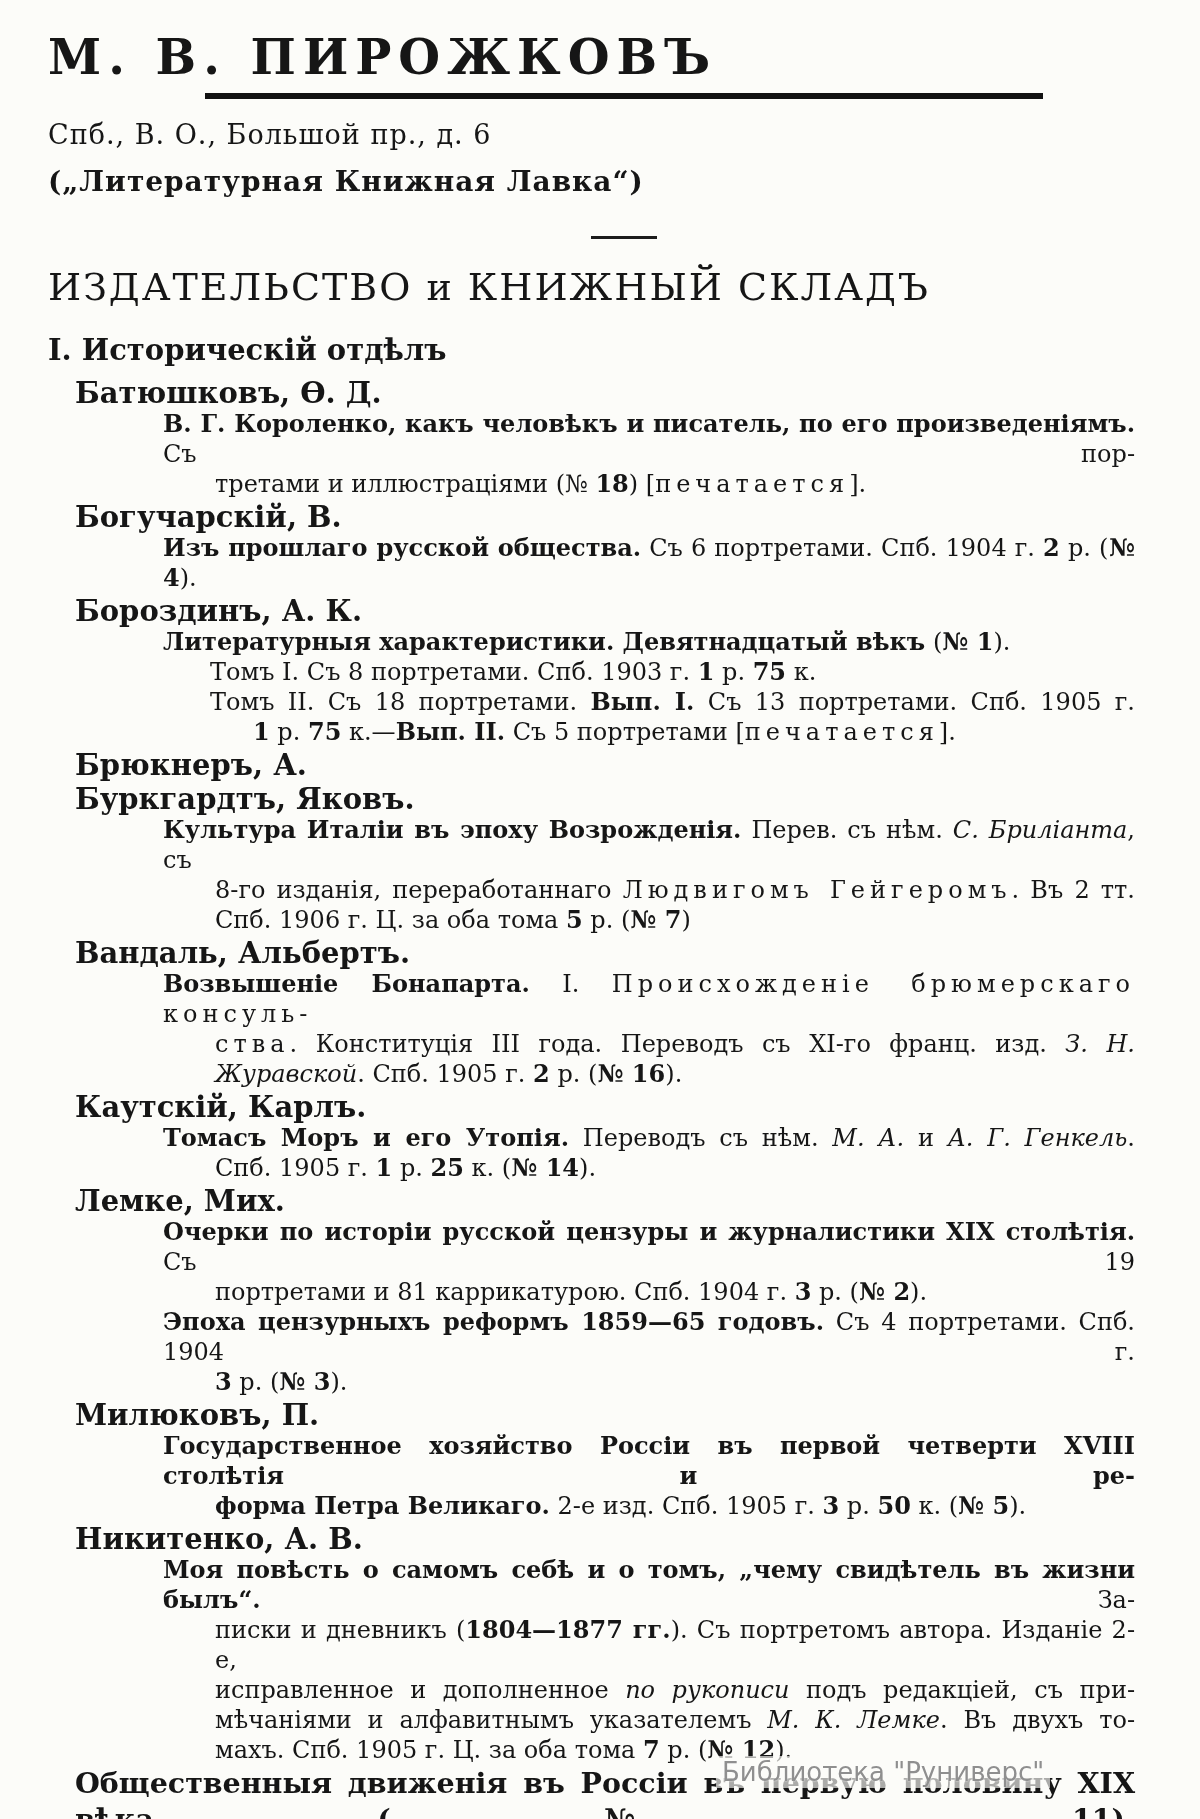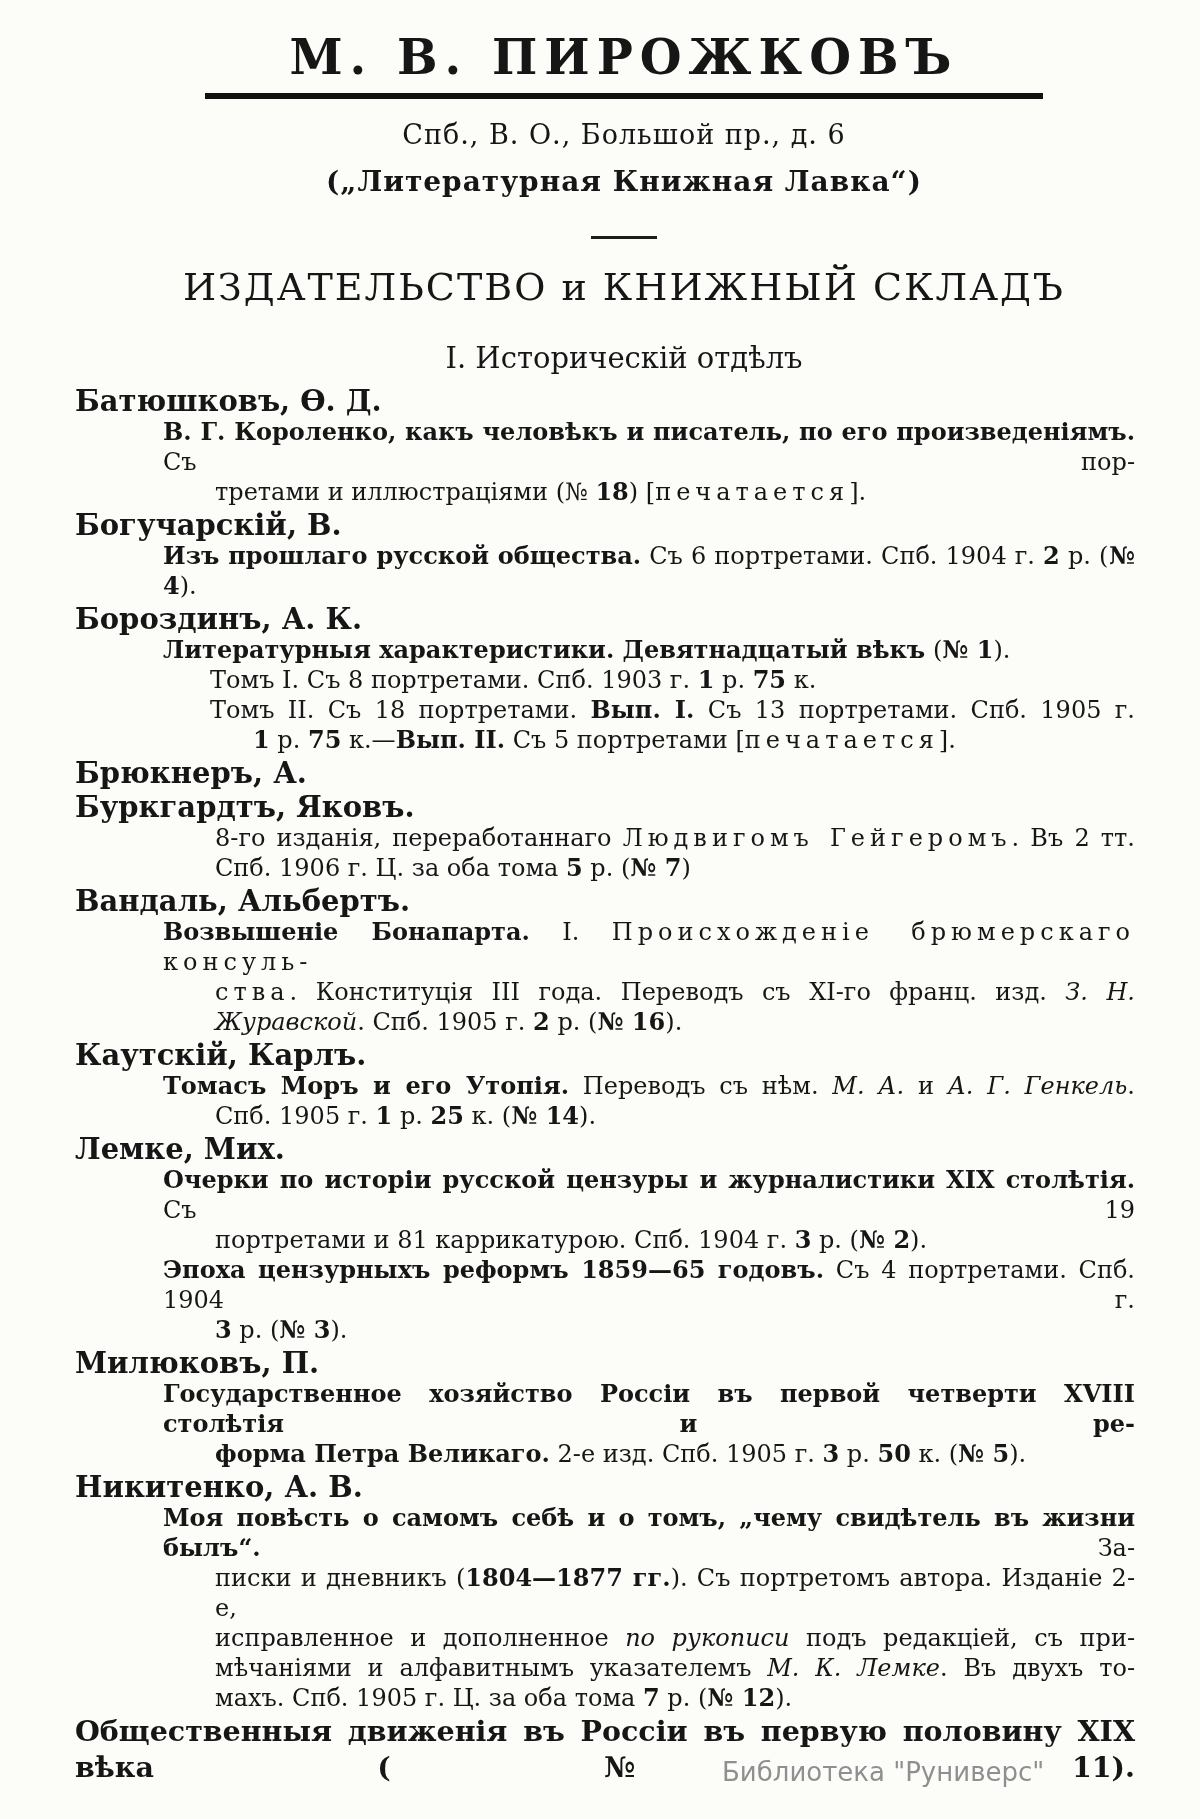--- a/index.html
+++ b/index.html
@@ -7,31 +7,31 @@
     position:relative;
     width:1200px;height:1819px;
     margin:0 auto;
     background:#fcfcf9;
     color:#161616;
     font-family:"DejaVu Serif", serif;
     overflow:hidden;
     box-sizing:border-box;
     padding-top:26px;
   }
-  .hdr{text-align:center;padding-left:48px;}
+  .hdr{text-align:left;padding-left:48px;}
   .title{
     font-size:48px;font-weight:bold;letter-spacing:7px;
     line-height:62px;white-space:nowrap;
   }
   .title-rule{width:838px;height:6px;background:#121212;margin:5px auto 0;}
   .addr{margin-top:20px;font-size:27px;letter-spacing:1px;}
   .shop{margin-top:15px;font-size:28px;font-weight:bold;letter-spacing:1px;}
   .short-rule{width:66px;height:0;border-top:3px solid #1c1c1c;margin:38px auto 0;}
   .division{margin-top:24px;font-size:38px;letter-spacing:2px;line-height:48px;}
-  .section{margin-top:28px;font-size:29px;font-weight:normal;line-height:38px;}
+  .section{margin-top:20px;font-size:29px;font-weight:bold;line-height:38px;}
   .catalog{
     margin-top:8px;
     padding:0 65px 0 75px;
     font-size:24px;line-height:30px;
     text-align:left;
   }
   .line{min-height:30px;}
   .just{text-align:justify;text-align-last:justify;}
   .author{font-weight:bold;font-size:29px;line-height:32px;margin-top:2px;}
   .t1{padding-left:88px;}
@@ -69,20 +69,21 @@
       <div class="line t2">третами и иллюстраціями (№ <b>18</b>) [<span class="ls">печатается</span>].</div>
       <div class="line author">Богучарскій, В.</div>
       <div class="line t1 just"><b>Изъ прошлаго русской общества.</b> Съ 6 портретами. Спб. 1904 г. <b>2</b> р. (<b>№ 4</b>).</div>
       <div class="line author">Бороздинъ, А. К.</div>
       <div class="line t1"><b>Литературныя характеристики. Девятнадцатый вѣкъ</b> (<b>№ 1</b>).</div>
       <div class="line tom">Томъ I. Съ 8 портретами. Спб. 1903 г. <b>1</b> р. <b>75</b> к.</div>
       <div class="line tom just">Томъ II. Съ 18 портретами. <b>Вып. I.</b> Съ 13 портретами. Спб. 1905 г.</div>
       <div class="line tom2"><b>1</b> р. <b>75</b> к.—<b>Вып. II.</b> Съ 5 портретами [<span class="ls">печатается</span>].</div>
       <div class="line author">Брюкнеръ, А.</div>
       <div class="line author">Буркгардтъ, Яковъ.</div>
+      <div class="line t1 just"><b>Культура Италіи въ эпоху Возрожденія.</b> Перев. съ нѣм. <i>С. Бриліанта</i>, съ</div>
       <div class="line t2 just">8-го изданія, переработаннаго <span class="ls">Людвигомъ Гейгеромъ</span>. Въ 2 тт.</div>
       <div class="line t2">Спб. 1906 г. Ц. за оба тома <b>5</b> р. (<b>№ 7</b>)</div>
       <div class="line author">Вандаль, Альбертъ.</div>
       <div class="line t1 just"><b>Возвышеніе Бонапарта.</b> I. <span class="ls">Происхожденіе брюмерскаго консуль-</span></div>
       <div class="line t2 just"><span class="ls">ства</span>. Конституція III года. Переводъ съ XI-го франц. изд. <i>З. Н.</i></div>
       <div class="line t2"><i>Журавской</i>. Спб. 1905 г. <b>2</b> р. (<b>№ 16</b>).</div>
       <div class="line author">Каутскій, Карлъ.</div>
       <div class="line t1 just"><b>Томасъ Моръ и его Утопія.</b> Переводъ съ нѣм. <i>М. А.</i> и <i>А. Г. Генкель</i>.</div>
       <div class="line t2">Спб. 1905 г. <b>1</b> р. <b>25</b> к. (<b>№ 14</b>).</div>
       <div class="line author">Лемке, Мих.</div>

